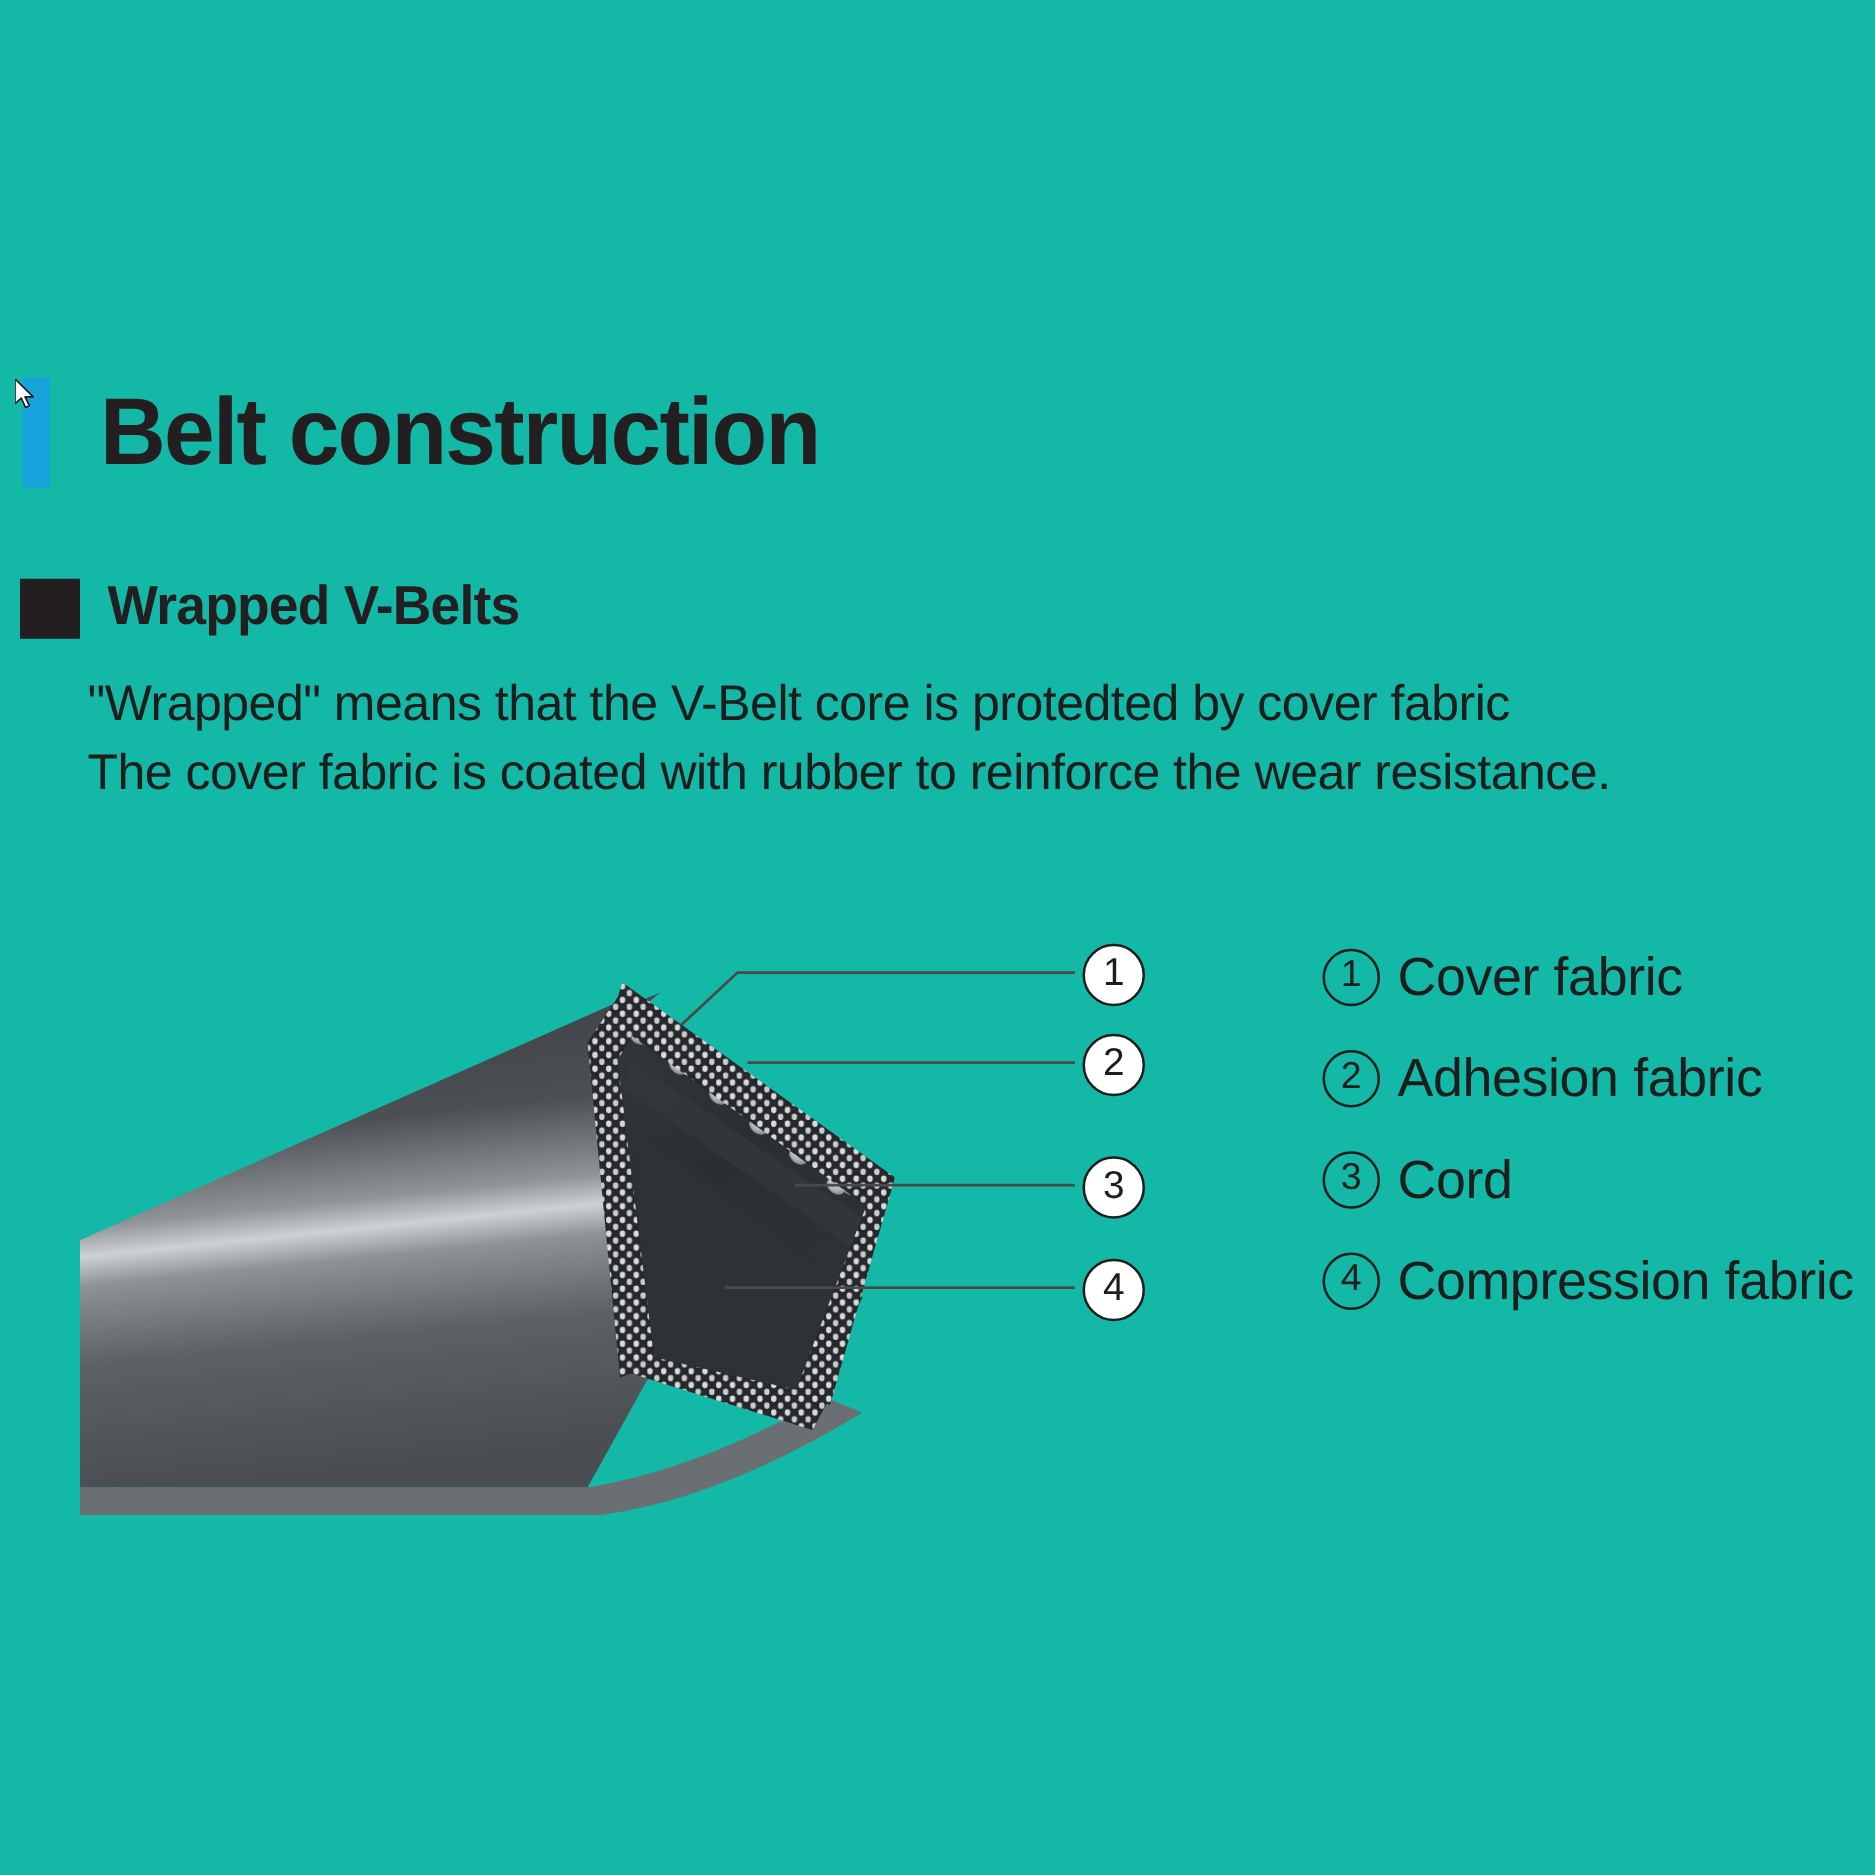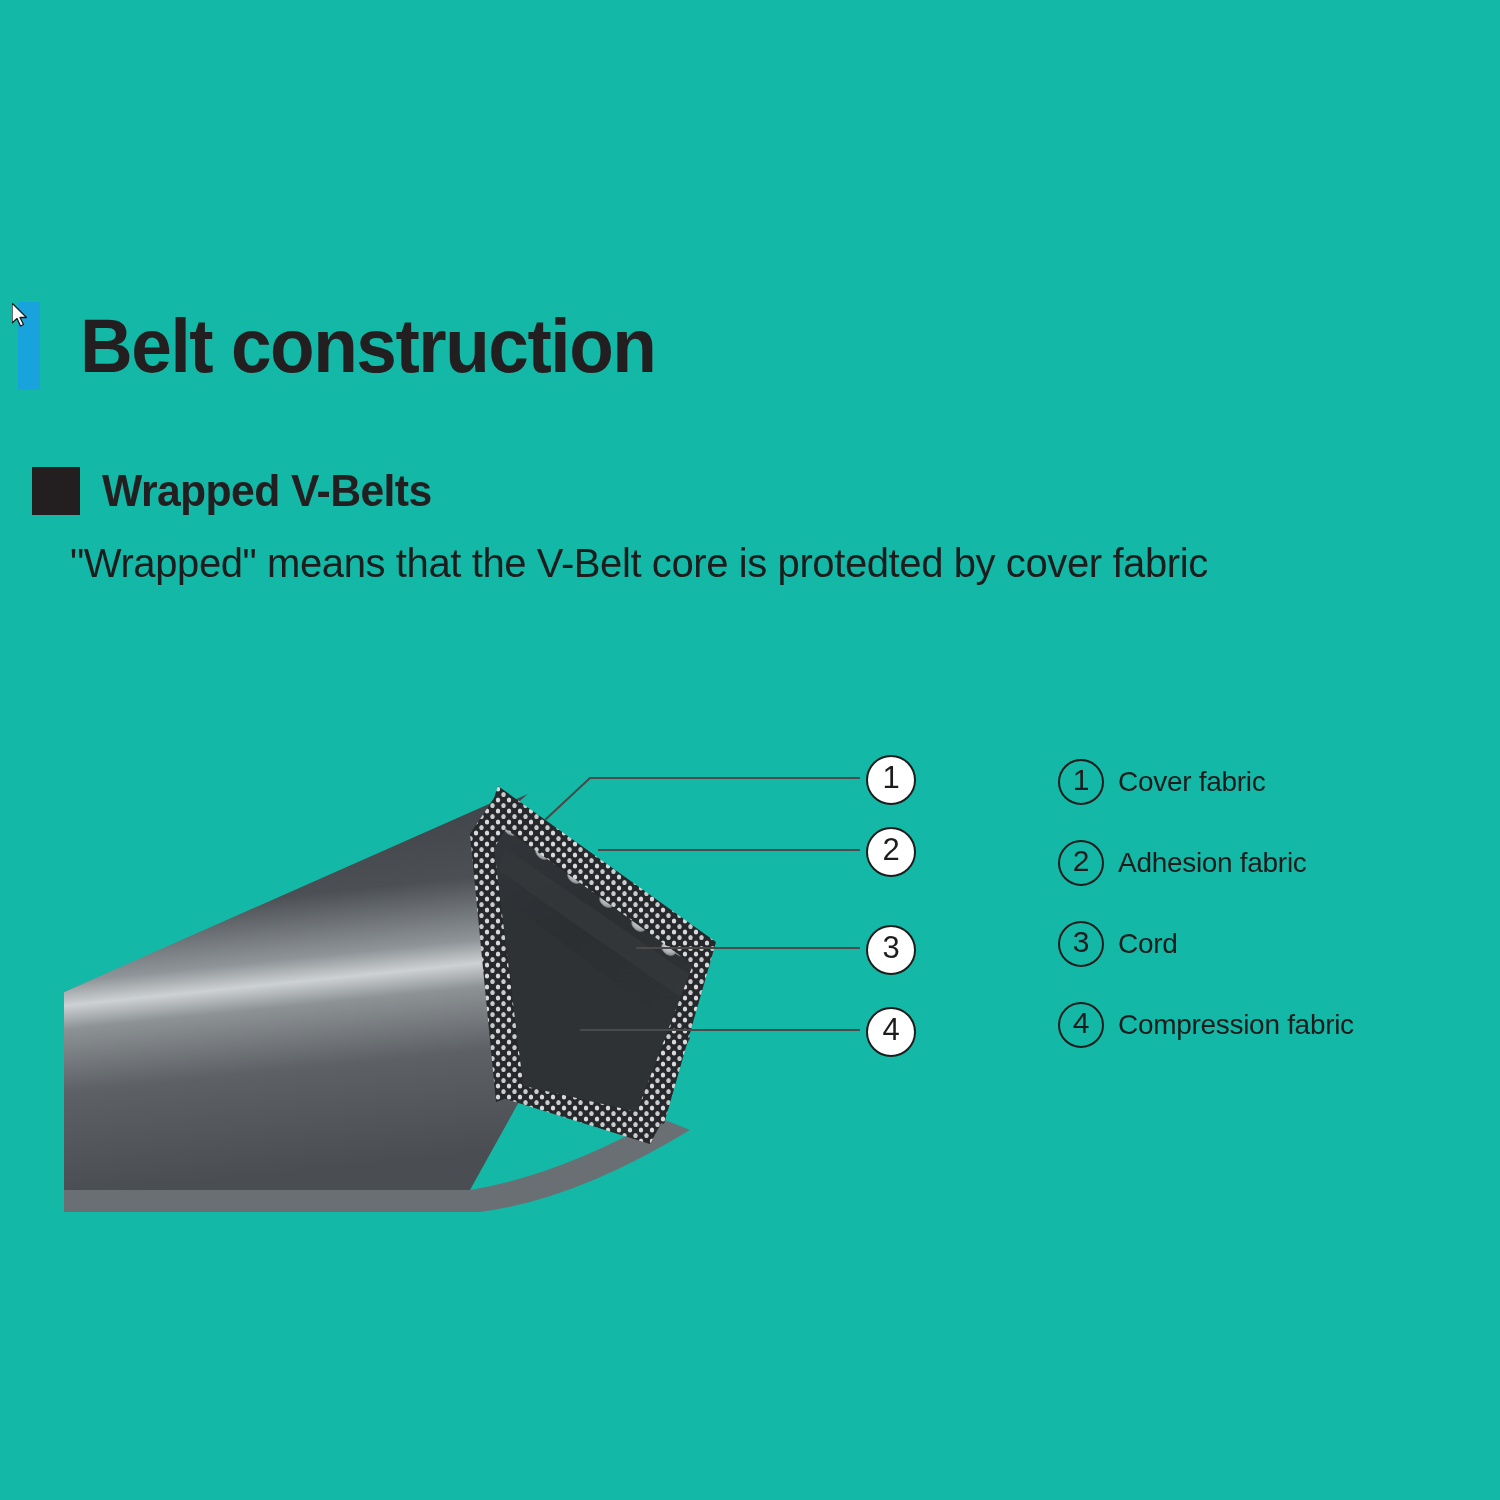--- a/index.html
+++ b/index.html
@@ -41,24 +41,24 @@
     letter-spacing: -1.5px;
     line-height: 1;
     white-space: nowrap;
     transform: scaleX(0.96);
     transform-origin: left center;
   }
 
   
   .section-row {
     position: absolute;
-    left: 32px;
+    left: 16px;
     top: 463px;
     display: flex;
-    align-items: center;
+    align-items: flex-start;
     height: 56px;
   }
   .square-bullet {
     width: 48px;
     height: 48px;
     background: #231f20;
     flex: 0 0 auto;
   }
   .section-title {
     margin-left: 22px;
@@ -114,21 +114,21 @@
     flex: 0 0 auto;
     border: 2.5px solid #1d1d1d;
     border-radius: 50%;
     font-size: 30px;
     line-height: 38px;
     text-align: center;
     color: #1d1d1d;
   }
   .legend-label {
     margin-left: 14px;
-    font-size: 28px;
+    font-size: 43px;
     color: #1d1d1d;
     letter-spacing: -0.3px;
     white-space: nowrap;
   }
 
   
   .callout {
     position: absolute;
     width: 46px;
     height: 46px;
@@ -160,20 +160,21 @@
     <div class="page-title">Belt construction</div>
   </div>
 
   <div class="section-row">
     <div class="square-bullet"></div>
     <div class="section-title">Wrapped V-Belts</div>
   </div>
 
   <div class="body-copy">
     <div>"Wrapped" means that the V-Belt core is protedted by cover fabric</div>
+    <div>The cover fabric is coated with rubber to reinforce the wear resistance.</div>
   </div>
 
   <div class="figure">
     <svg width="1500" height="520" viewBox="0 0 1500 520" xmlns="http://www.w3.org/2000/svg">
       <defs>
 
         <linearGradient id="gTop" x1="0" y1="0" x2="0.35" y2="1">
           <stop offset="0" stop-color="#54585c"></stop>
           <stop offset="0.35" stop-color="#45494d"></stop>
           <stop offset="1" stop-color="#34373a"></stop>

